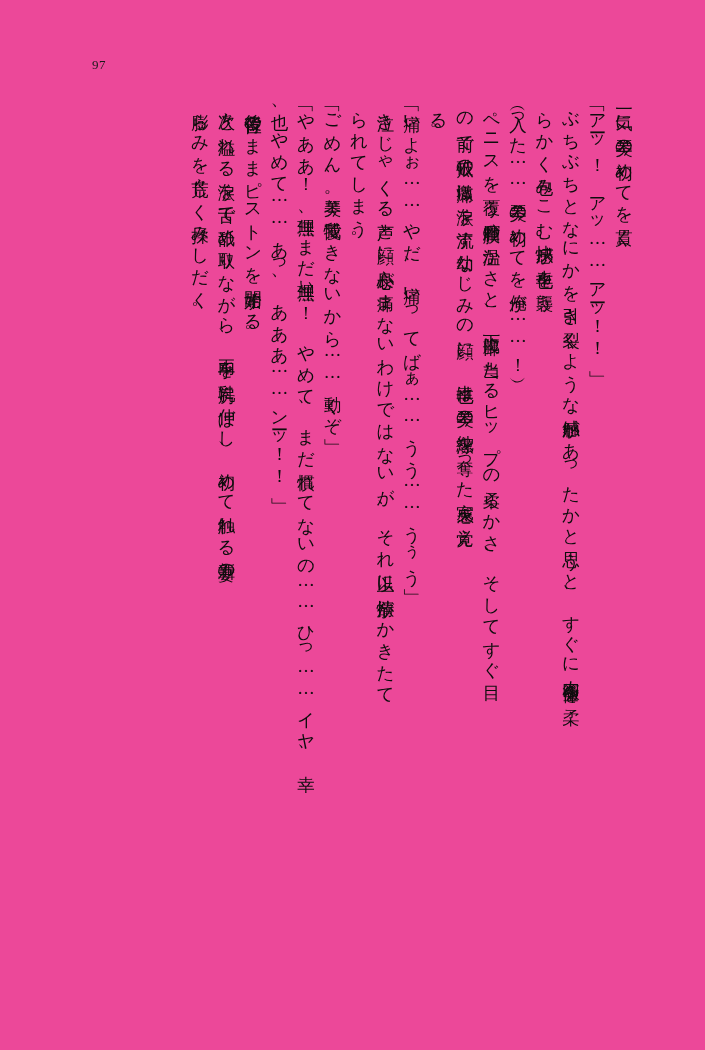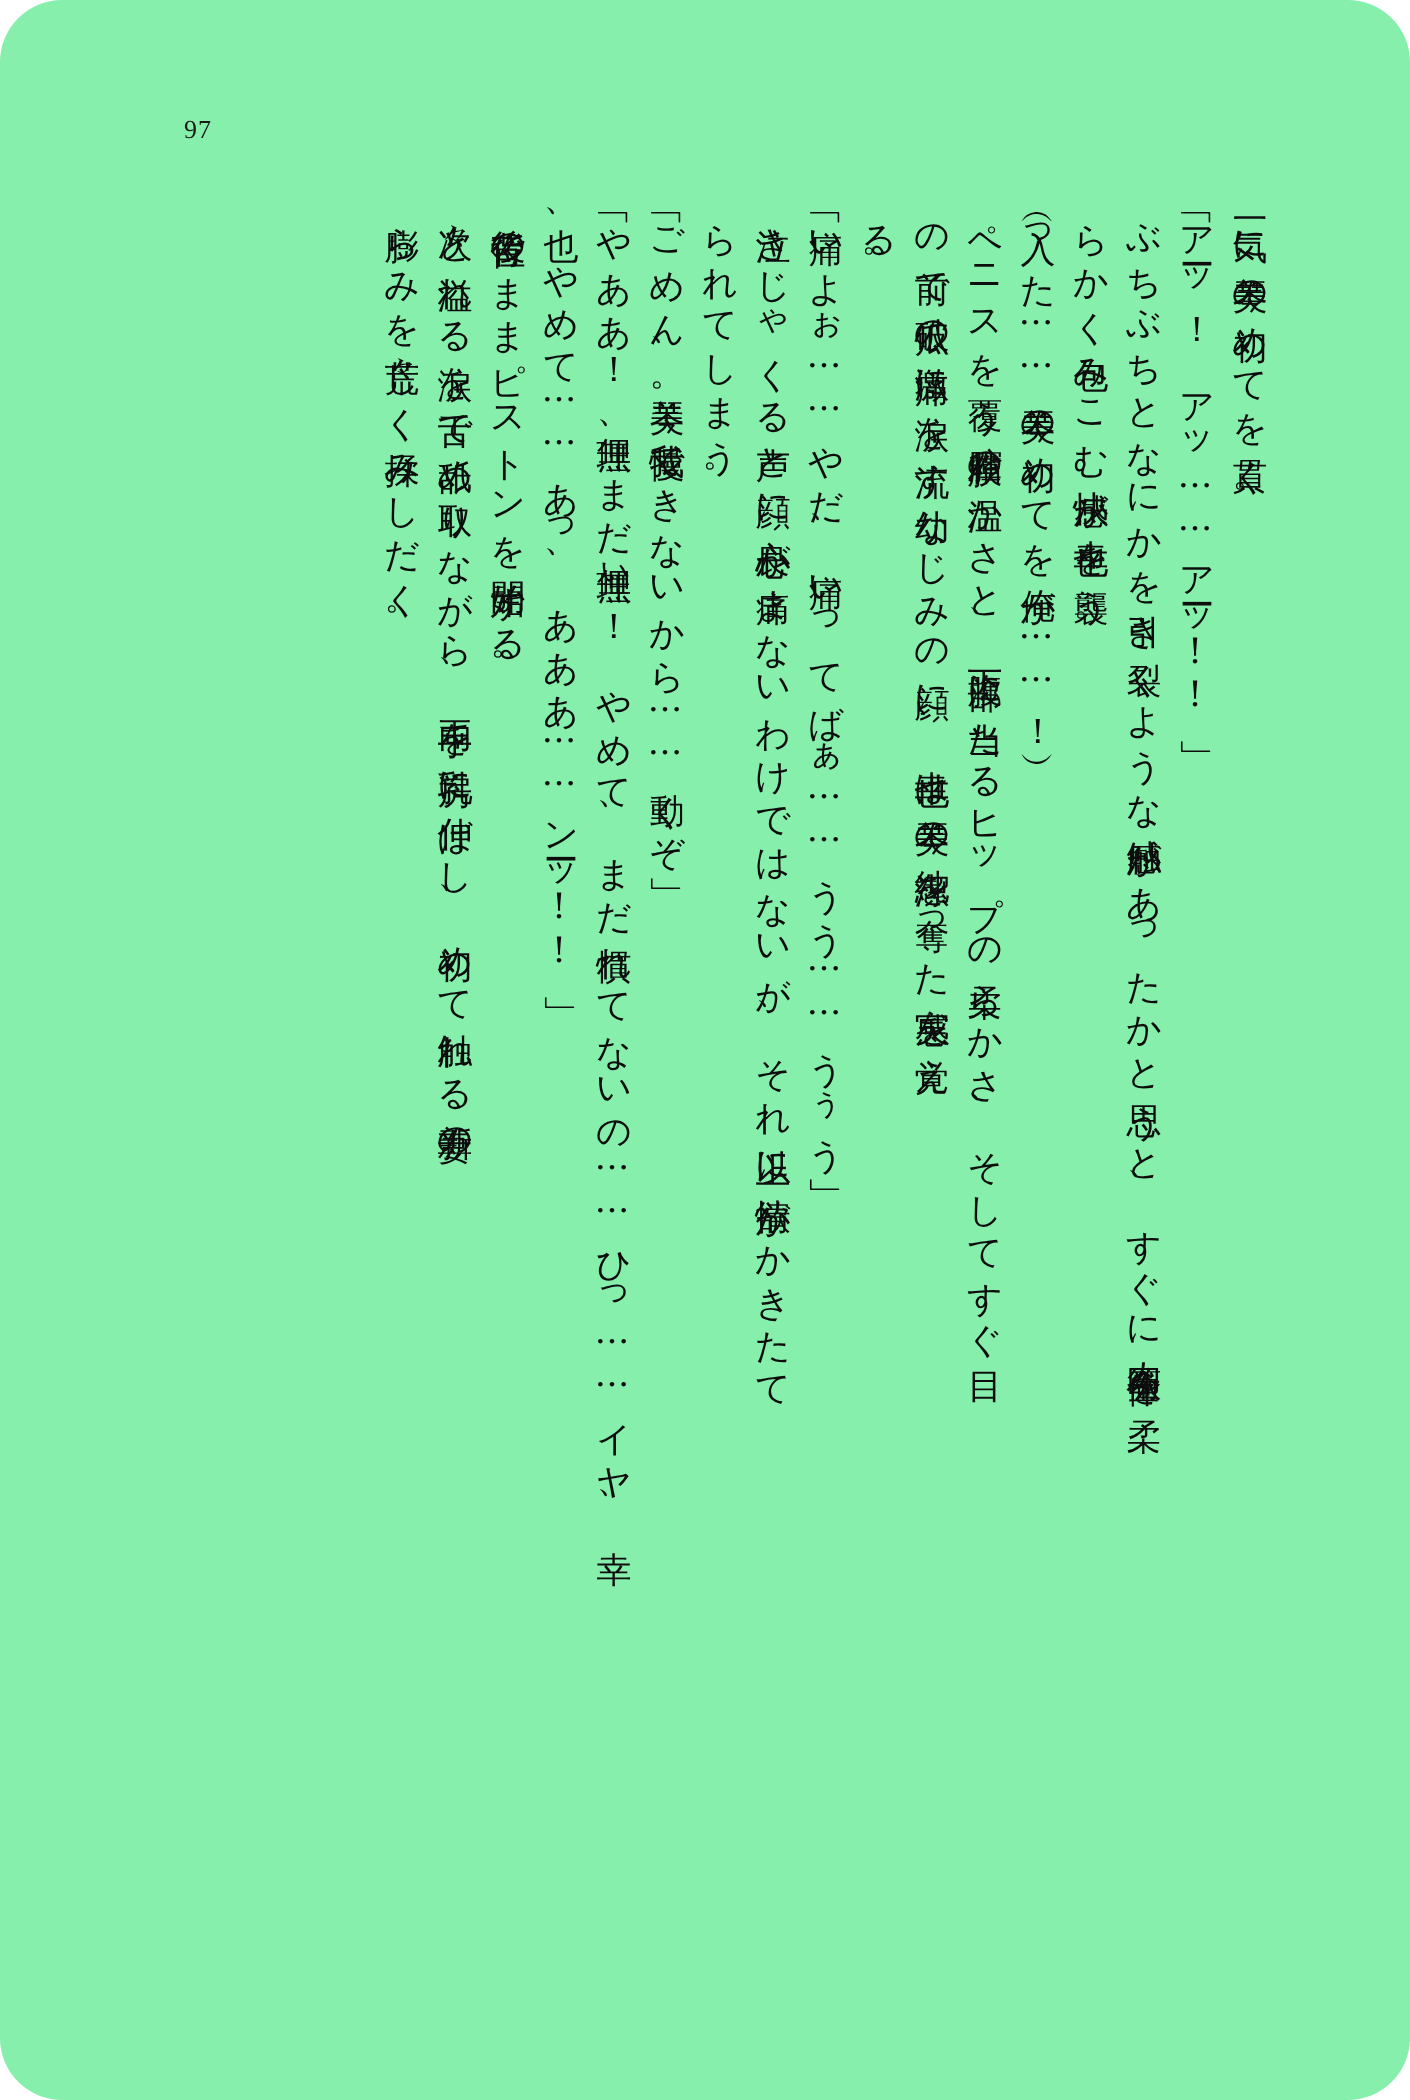--- a/index.html
+++ b/index.html
@@ -14,22 +14,21 @@
     color: #000000;
     position: relative;
     overflow: hidden;
   }
   .page {
     position: absolute;
     left: 0;
     top: 0;
     width: 705px;
     height: 1050px;
-    background: #86efac;
-    border-radius: 31px;
+    background: #ec4899;
   }
   .page-number {
     position: absolute;
     left: 92px;
     top: 57px;
     font-size: 13px;
     font-family: "Liberation Serif", "DejaVu Serif", serif;
     color: #1a1a1a;
     letter-spacing: 0.5px;
   }

